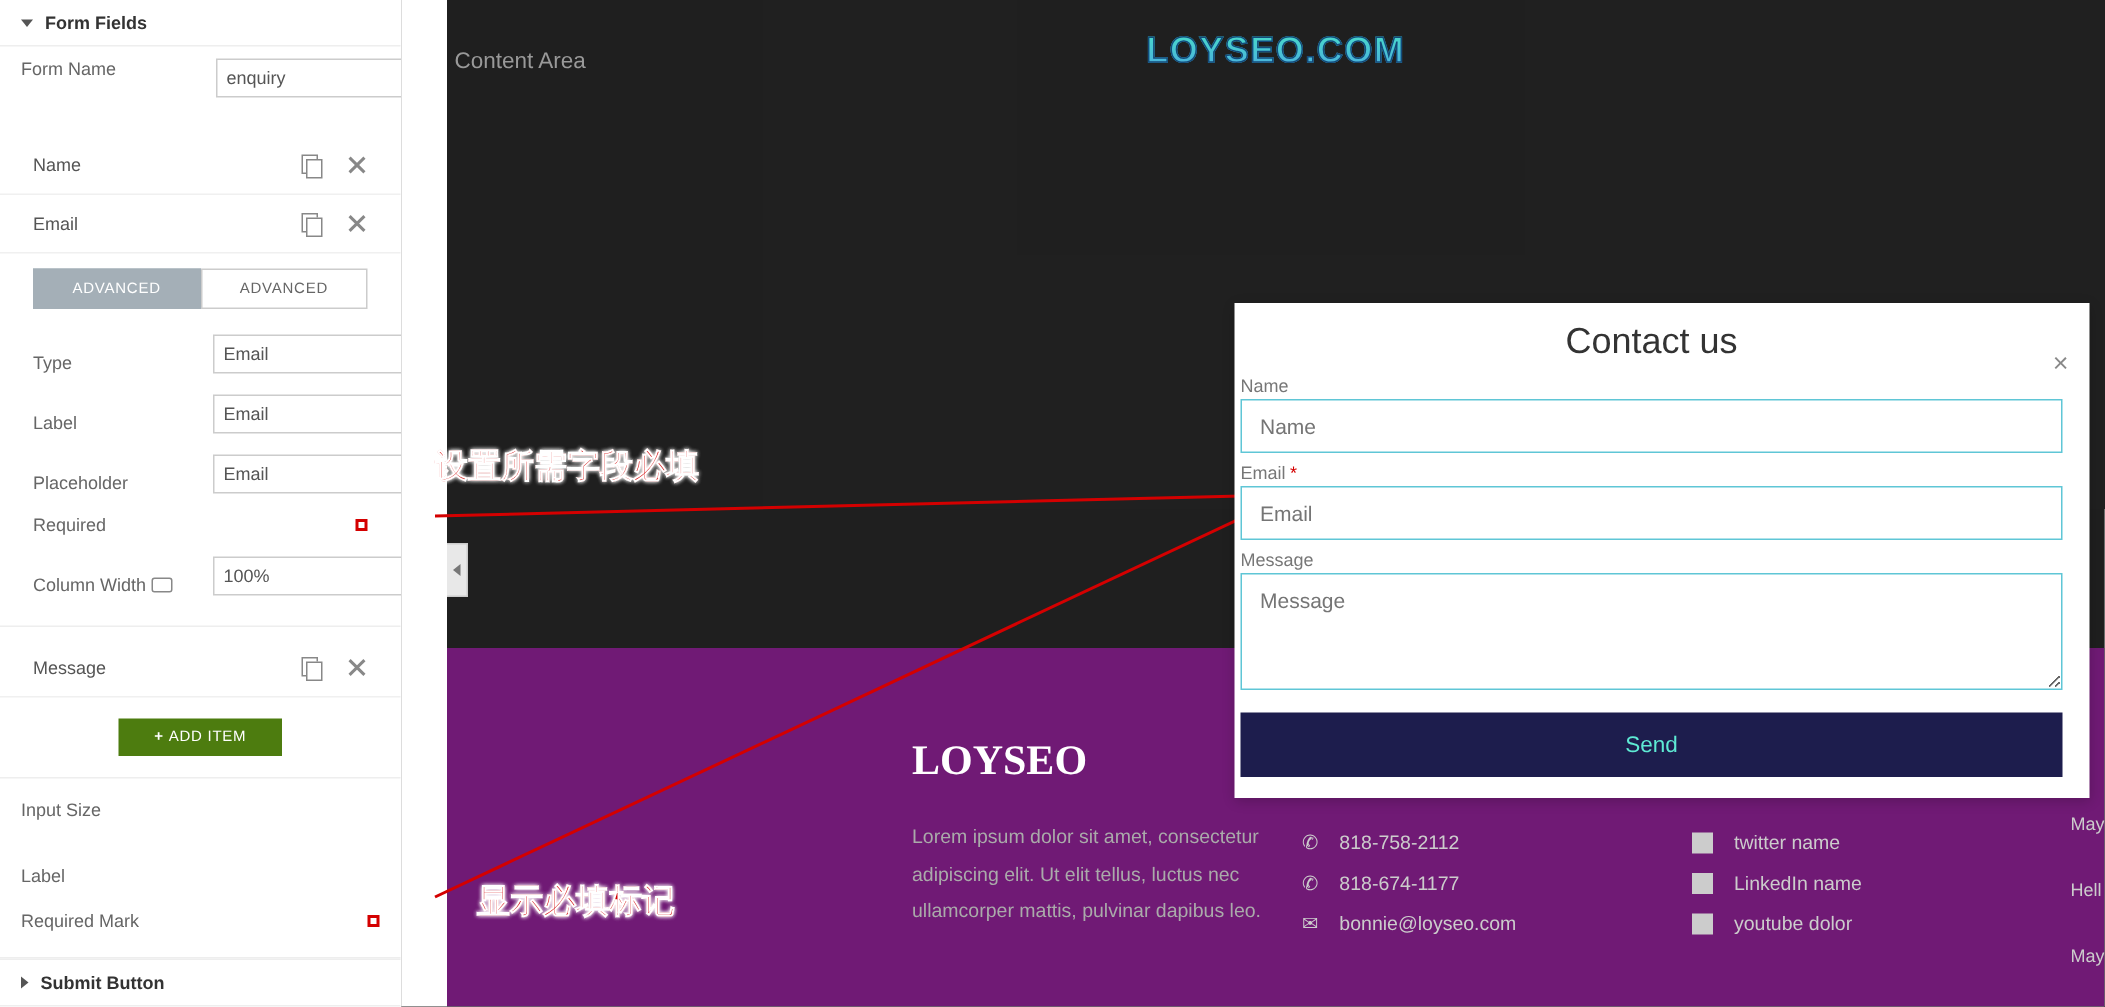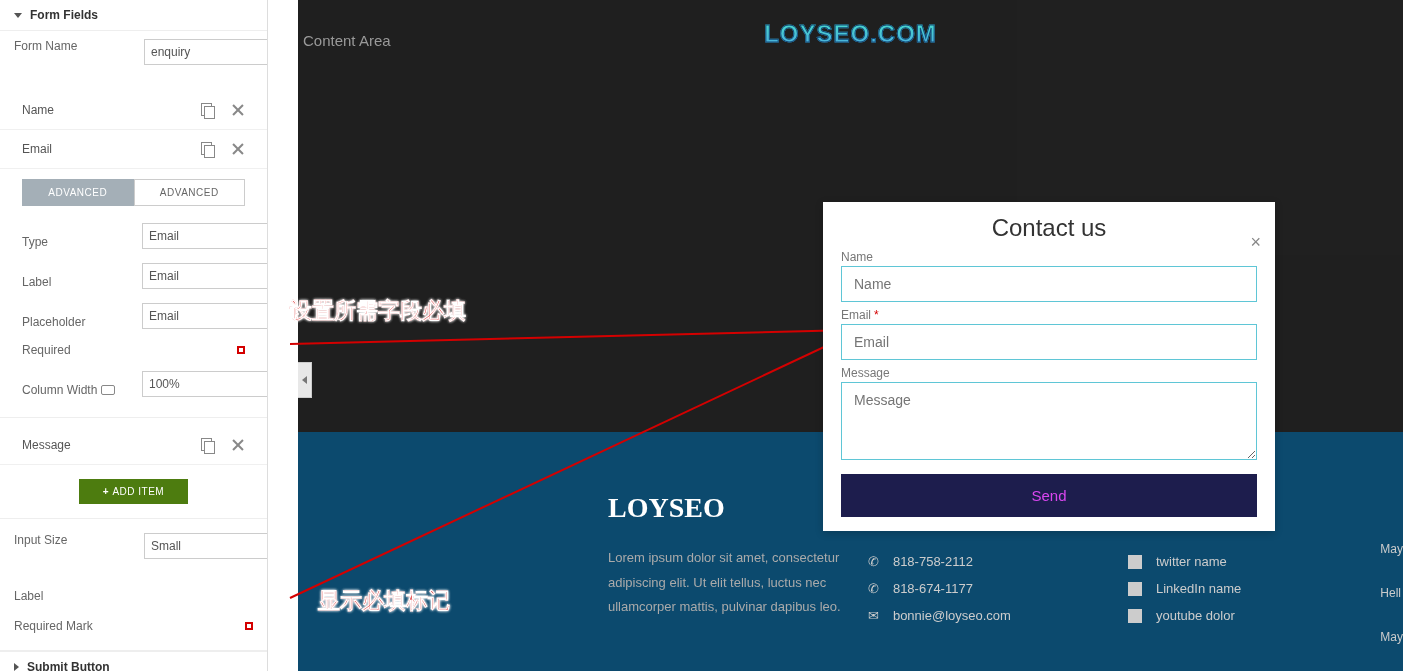--- a/index.html
+++ b/index.html
@@ -31,39 +31,39 @@
 .toggle::after{content:"";position:absolute;right:2px;top:2px;width:18px;height:18px;border-radius:50%;background:#fff}
 .toggle span{position:absolute;left:7px;top:5px;font-size:8px;color:#fff;font-weight:bold}
 .redbox{border:2px solid #d40000;padding:2px;display:inline-block}
 .add-btn{display:block;margin:14px auto;background:#4d7c0f;color:#fff;border:none;padding:7px 24px;font-size:10px;letter-spacing:.5px;cursor:pointer}
 .add-btn::before{content:"+ ";font-weight:bold}
 .resp-ico{display:inline-block;width:14px;height:10px;border:1px solid #888;border-radius:2px;margin-left:4px;position:relative;top:1px}
 .preview{position:absolute;left:298px;top:0;right:0;height:671px;background:#3a3a3a}
 .preview::before{content:"";position:absolute;inset:0;background:rgba(0,0,0,.45)}
 .content-area{position:absolute;left:5px;top:32px;color:#999;font-size:15px}
 .watermark{position:absolute;left:50%;top:20px;transform:translateX(-50%);font-size:24px;font-weight:bold;letter-spacing:1px;background:linear-gradient(#48e0c8,#4aa8e0);background-clip:text;-webkit-background-clip:text;color:transparent;-webkit-text-stroke:1px #134a7a}
-.footer{position:absolute;left:0;right:0;top:432px;bottom:0;background:#0c4a6e;padding:60px 12px 0 310px;color:#ddd}
+.footer{position:absolute;left:0;right:0;top:432px;bottom:0;background:#701a75;padding:60px 12px 0 310px;color:#ddd}
 .footer h2{font-size:28px;font-family:Georgia,serif;margin-bottom:22px;color:#fff}
 .footer p{font-size:13px;line-height:1.9;color:#aaa;max-width:240px}
 .contact-col{position:absolute;left:570px;top:122px;color:#ccc;font-size:13px}
 .contact-col div{margin-bottom:12px;display:flex;align-items:center;gap:14px}
 .social-col{position:absolute;left:830px;top:122px;color:#ccc;font-size:13px}
 .social-col div{margin-bottom:12px;display:flex;align-items:flex-end;gap:14px}
 .sq{width:14px;height:14px;background:#ccc;display:inline-block}
 .edge-col{position:absolute;right:0;top:110px;color:#ccc;font-size:12px}
 .edge-col div{margin-bottom:30px}
-.popup{position:absolute;left:823px;top:202px;width:452px;background:#fff;padding:12px 18px 14px 18px;box-shadow:0 2px 8px rgba(0,0,0,.2);z-index:5}
+.popup{position:absolute;left:823px;top:202px;width:570px;background:#fff;padding:12px 18px 14px 4px;box-shadow:0 2px 8px rgba(0,0,0,.2);z-index:5}
 .popup h3{text-align:center;font-size:24px;font-weight:normal;color:#333;margin-bottom:8px}
 .popup .cls{position:absolute;right:14px;top:30px;color:#888;font-size:18px;cursor:pointer}
 .popup .fld{margin-bottom:6px}
 .popup .fld-lbl{font-size:12px;color:#777;display:block;margin-bottom:2px}
 .popup .req{color:#d40000;margin-left:3px}
 .popup input,.popup textarea{width:100%;border:1px solid #5fc6d6;padding:9px 12px;font-size:14px;color:#666;font-family:inherit}
 .popup textarea{height:78px;resize:both}
-.popup .send{width:100%;background:#1d1d4d;color:#d946ef;border:none;padding:13px;font-size:15px;cursor:pointer;margin-top:4px}
+.popup .send{width:100%;background:#1d1d4d;color:#5eead4;border:none;padding:13px;font-size:15px;cursor:pointer;margin-top:4px}
 .annot{position:absolute;font-size:22px;font-weight:bold;color:#d40000;-webkit-text-stroke:.5px #fff;text-shadow:0 0 3px #fff,0 0 3px #fff}
 .collapse-handle{position:absolute;left:298px;top:362px;width:14px;height:36px;background:#e8e8e8;border:1px solid #ccc;border-left:none;display:flex;align-items:center;justify-content:center;cursor:pointer;z-index:3}
 .collapse-handle::before{content:"";width:0;height:0;border-top:4px solid transparent;border-bottom:4px solid transparent;border-right:5px solid #777}
 svg.conn{position:absolute;left:0;top:0;pointer-events:none;z-index:4}
 </style>
 </head>
 <body>
 
 <div class="panel">
   <div class="section-hdr">
@@ -132,21 +132,20 @@
     <span class="icons">
       <span class="ico ico-copy"></span>
       <span class="ico ico-x"></span>
     </span>
   </div>
 
   <button class="add-btn">ADD ITEM</button>
 
   <div class="row" style="border-top:1px solid #eee;margin-top:6px;padding-top:14px">
     <label>Input Size</label>
-    <div class="sel-wrap"><input class="inp" readonly="" value="Small" style=""></div>
   </div>
 
   <div style="height:14px"></div>
 
   <div class="row">
     <label>Label</label>
     <div style="flex:1;text-align:right">
       <span class="toggle"><span>SHOW</span></span>
     </div>
   </div>

